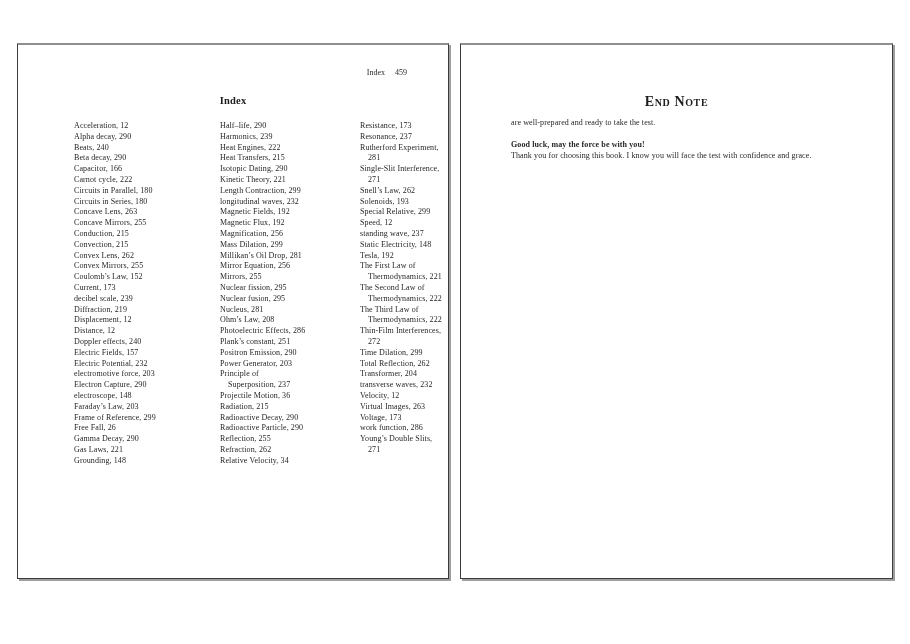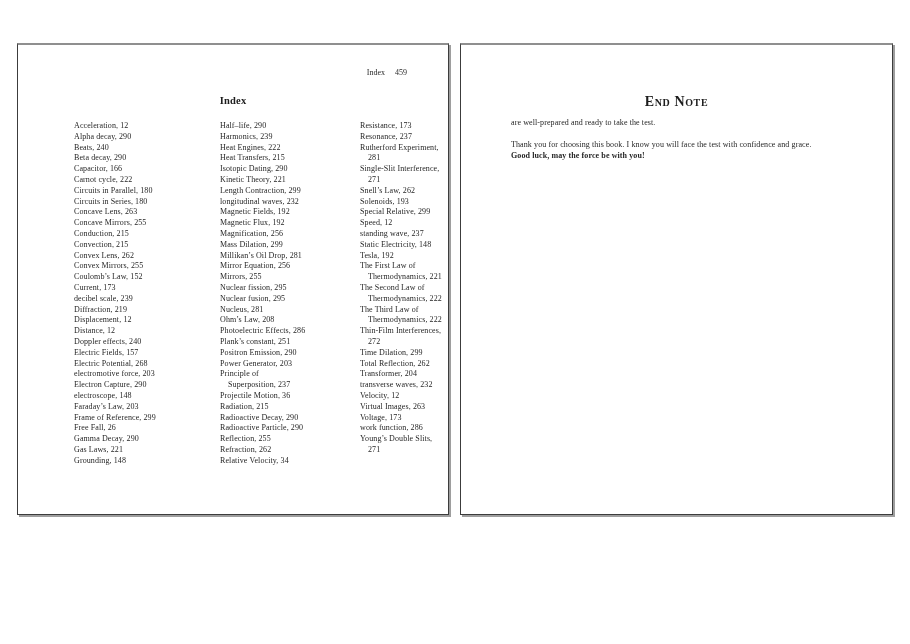--- a/index.html
+++ b/index.html
@@ -2,21 +2,21 @@
 <html><head>
 <meta charset="utf-8">
 <style>
   html,body{margin:0;padding:0;}
   body{
     width:910px;height:644px;position:relative;background:#ffffff;
     font-family:"Liberation Serif","DejaVu Serif",serif;color:#222222;
     overflow:hidden;
   }
   .page{
-    position:absolute;top:43px;height:472px;background:#ffffff;
+    position:absolute;top:43px;height:536px;background:#ffffff;
     border:1px solid #3c3c3c;border-top:2px solid #8f8f8f;
     box-shadow:2px 2px 0 #9e9e9e;box-sizing:border-box;
   }
   .page.left{left:17px;width:432px;}
   .page.right{left:460px;width:433px;}
 
   .running-header{
     position:absolute;top:23px;right:41px;
     font-size:8px;display:flex;gap:10px;color:#2a2a2a;
   }
@@ -73,21 +73,21 @@
           <div class="iline">Convex Lens, 262</div>
           <div class="iline">Convex Mirrors, 255</div>
           <div class="iline">Coulomb’s Law, 152</div>
           <div class="iline">Current, 173</div>
           <div class="iline">decibel scale, 239</div>
           <div class="iline">Diffraction, 219</div>
           <div class="iline">Displacement, 12</div>
           <div class="iline">Distance, 12</div>
           <div class="iline">Doppler effects, 240</div>
           <div class="iline">Electric Fields, 157</div>
-          <div class="iline">Electric Potential, 268</div>
+          <div class="iline">Electric Potential, 232</div>
           <div class="iline">electromotive force, 203</div>
           <div class="iline">Electron Capture, 290</div>
           <div class="iline">electroscope, 148</div>
           <div class="iline">Faraday’s Law, 203</div>
           <div class="iline">Frame of Reference, 299</div>
           <div class="iline">Free Fall, 26</div>
           <div class="iline">Gamma Decay, 290</div>
           <div class="iline">Gas Laws, 221</div>
           <div class="iline">Grounding, 148</div>
         </div>
@@ -161,19 +161,19 @@
     </div>
   </div>
 
   <div class="page right">
     <div class="endnote-title">End Note</div>
     <div class="endnote-body">
         <div class="para">
           <div class="pline">are well-prepared and ready to take the test.</div>
         </div>
         <div class="para">
+          <div class="pline bold">Good luck, may the force be with you!</div>
           <div class="pline">Thank you for choosing this book. I know you will face the test with confidence and grace.</div>
-          <div class="pline bold">Good luck, may the force be with you!</div>
         </div>
       </div>
   </div>
 
 </div>
 
 </body></html>

